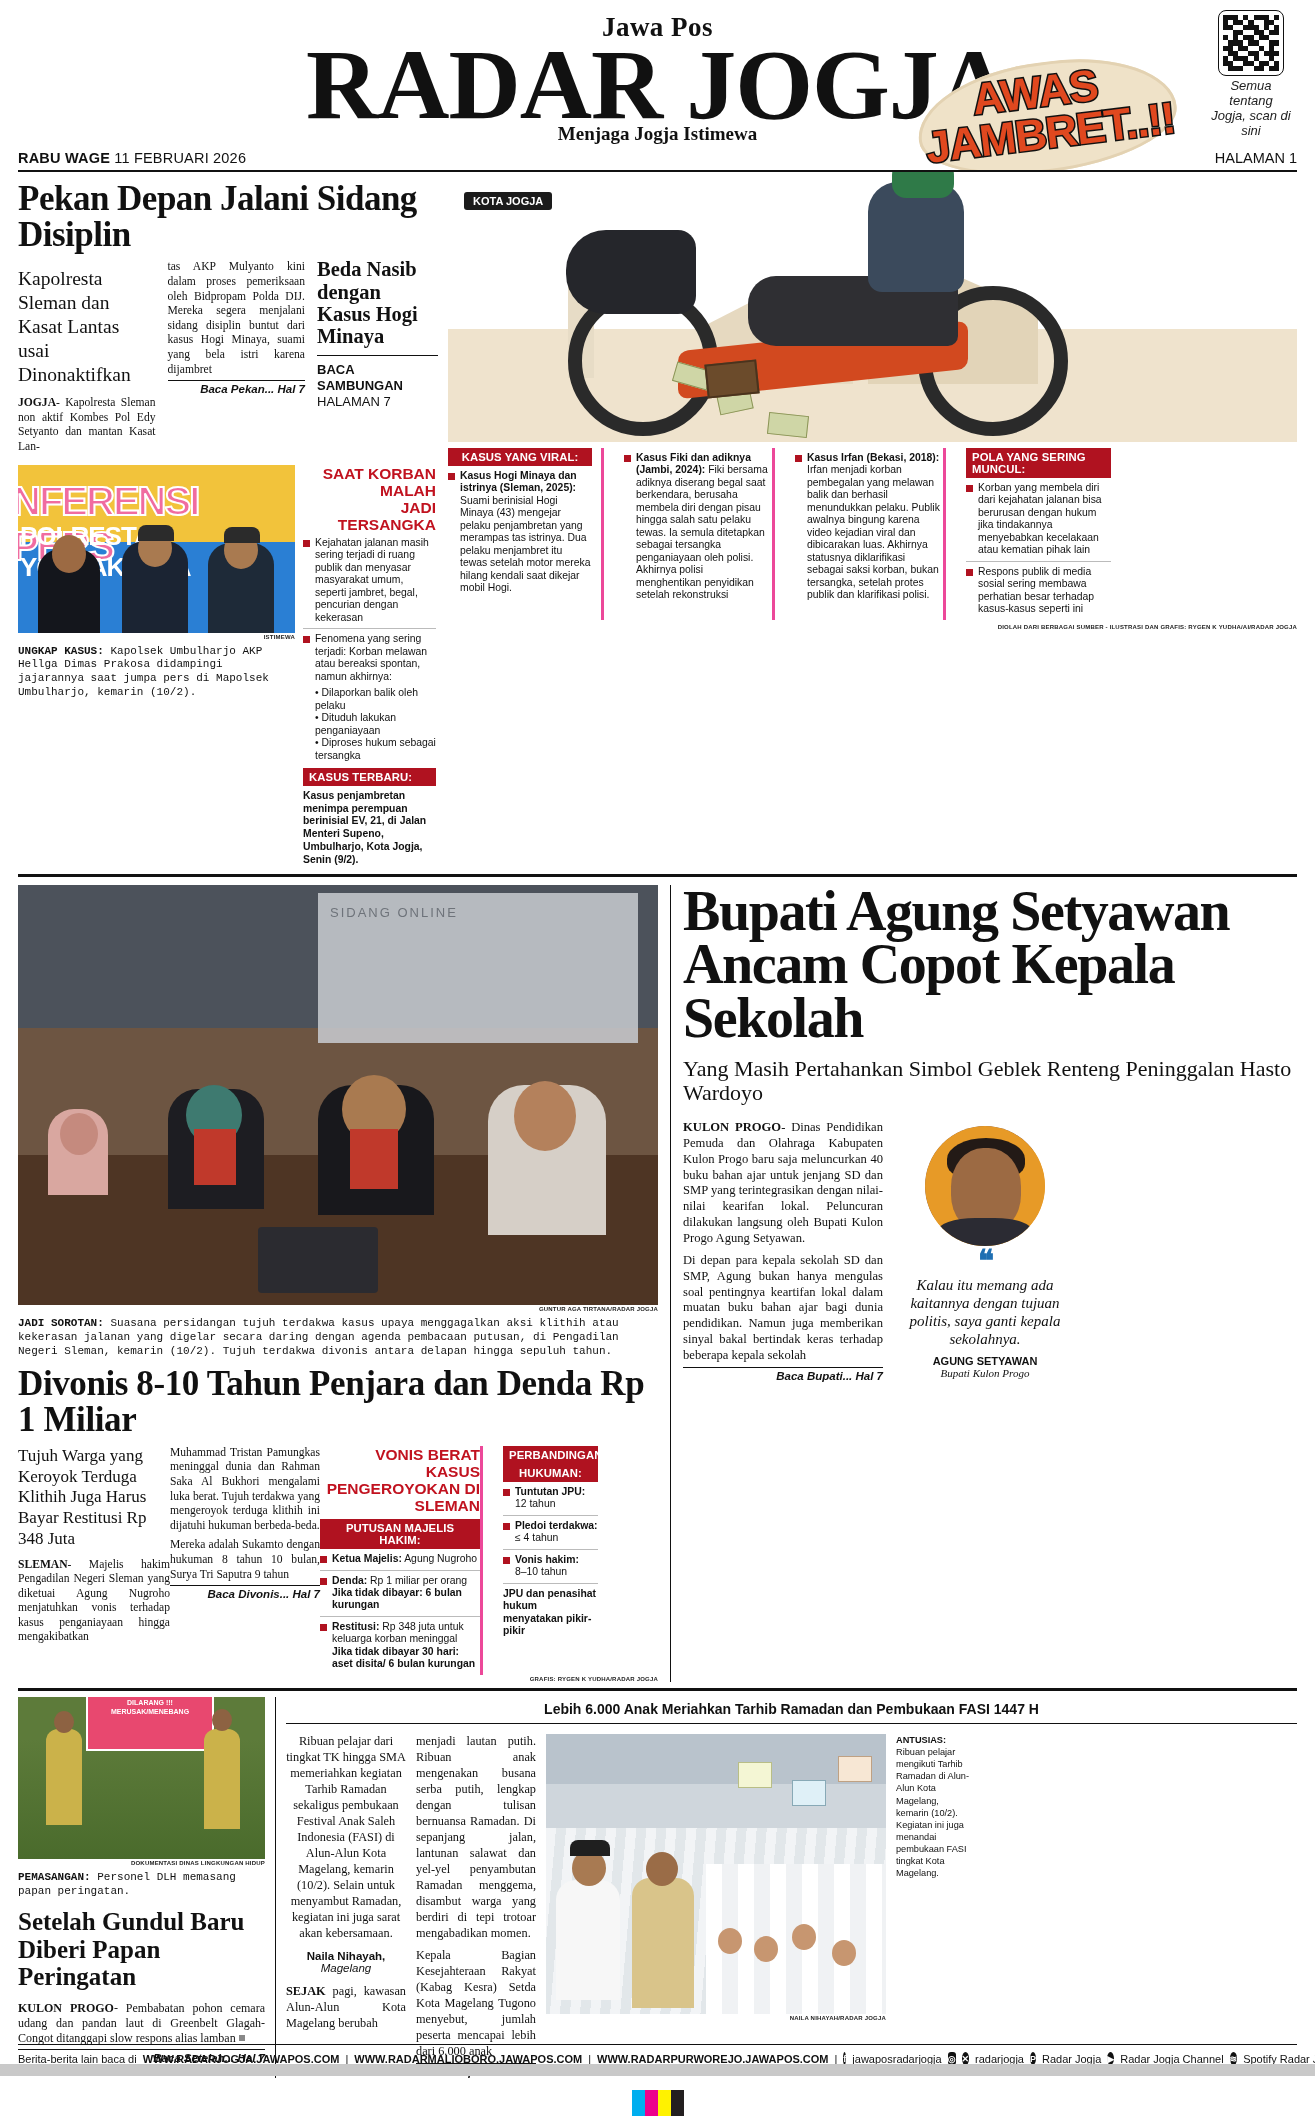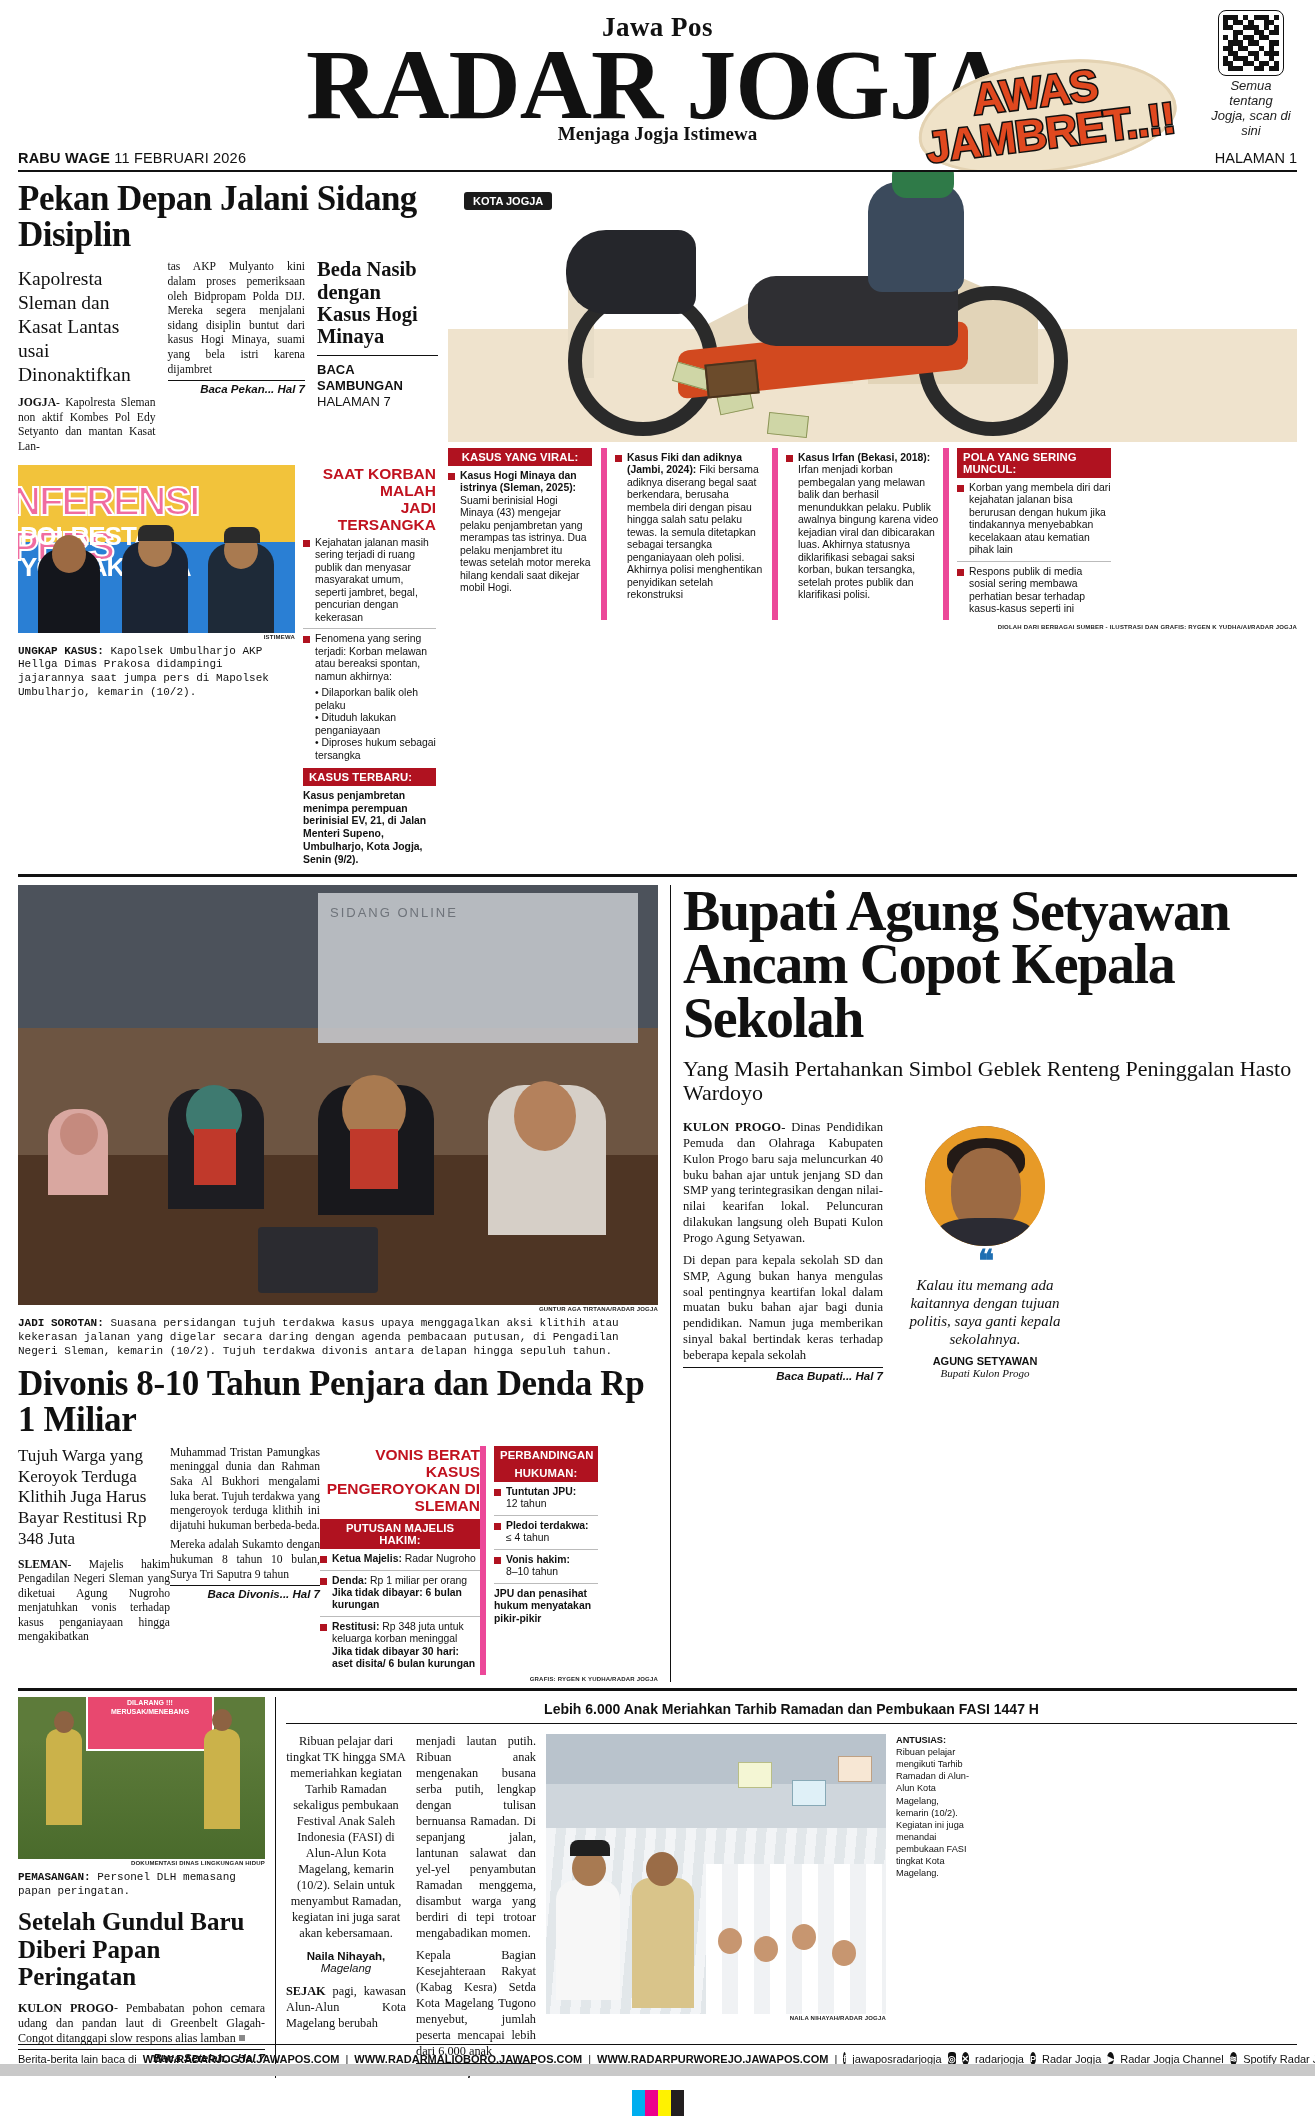--- a/index.html
+++ b/index.html
@@ -108,21 +108,21 @@
   .ig-title {
     background: #b01220; color: #fff; font-family: "Liberation Sans", sans-serif;
     font-weight: bold; font-size: 11.3px; padding: 3px 6px; display: block;
     letter-spacing: .1px;
   }
   .ig-li { display: flex; gap: 5px; font-family: "Liberation Sans", sans-serif;
     font-size: 10.4px; line-height: 1.2; padding: 4px 0; }
   .ig-li .bsq { flex: 0 0 auto; width: 7px; height: 7px; background: #b01220; margin-top: 3px; }
   .ig-li.sep { border-top: 1px solid #bbb; }
   .ig-li b { font-weight: bold; }
-  .ig-col { border-left: 6px solid #ec4899; padding-left: 8px; }
+  .ig-col { border-left: 3px solid #ec4899; padding-left: 20px; }
 
   .rule-thick { border-top: 3px solid #111; }
   .rule-thin { border-top: 1px solid #111; }
 
   
   .head3 { font-size: 35px; font-weight: bold; line-height: 1.02; letter-spacing: -.4px; }
   .head-big {
     font-size: 56px; font-weight: bold; line-height: .95; letter-spacing: -1.4px;
     font-family: "Liberation Serif", serif;
   }
@@ -509,21 +509,21 @@
           <div class="bodytext" style="margin-top:5px;">Mereka adalah Sukamto dengan hukuman 8 tahun 10 bulan, Surya Tri Saputra 9 tahun</div>
           <div class="jumpline">Baca Divonis... Hal 7</div>
         </div>
 
         <div style="width:160px;">
           <div class="red-head">VONIS BERAT KASUS</div>
           <div class="red-head">PENGEROYOKAN DI SLEMAN</div>
           <div class="ig-title" style="text-align:center;margin-top:5px;">PUTUSAN MAJELIS HAKIM:</div>
           <div class="ig-li">
             <i class="bsq"></i>
-            <span><b>Ketua Majelis:</b><span> Radar Nugroho</span></span>
+            <span><b>Ketua Majelis:</b><span> Agung Nugroho</span></span>
           </div>
           <div class="ig-li sep">
             <i class="bsq"></i>
             <span><b>Denda:</b><span> Rp 1 miliar per orang</span><br><b>Jika tidak dibayar: 6 bulan kurungan</b></span>
           </div>
           <div class="ig-li sep">
             <i class="bsq"></i>
             <span><b>Restitusi:</b><span> Rp 348 juta untuk keluarga korban meninggal</span><br><b>Jika tidak dibayar 30 hari: aset disita/ 6 bulan kurungan</b></span>
           </div>
         </div>

